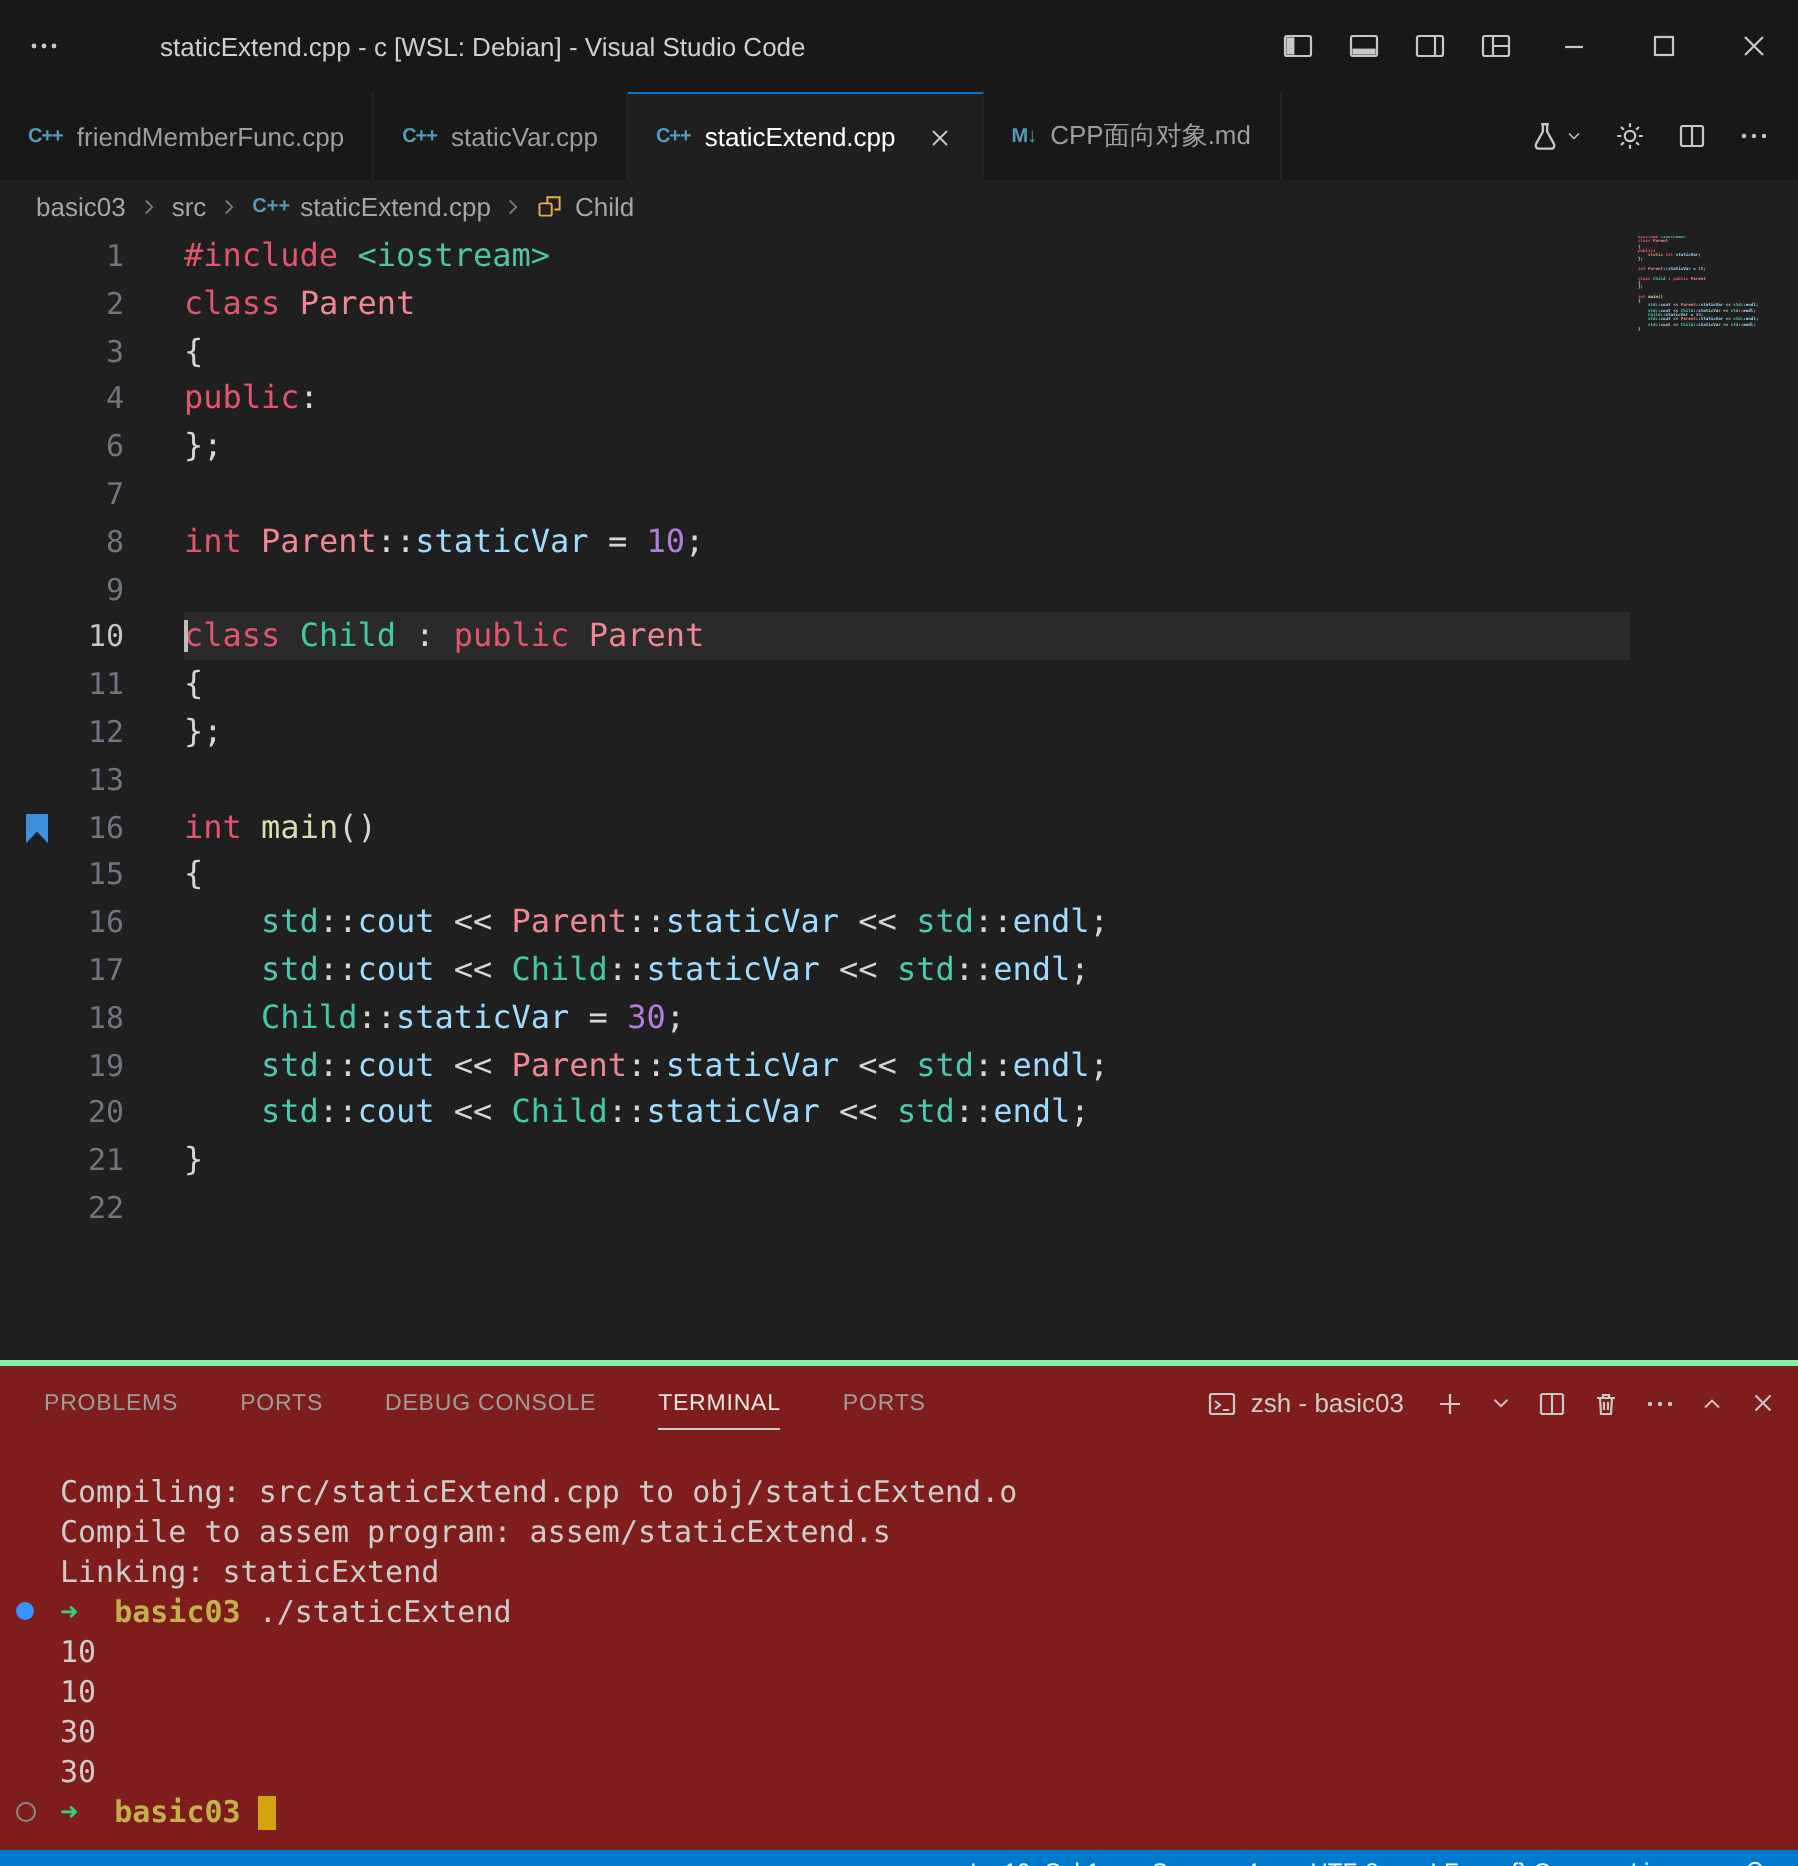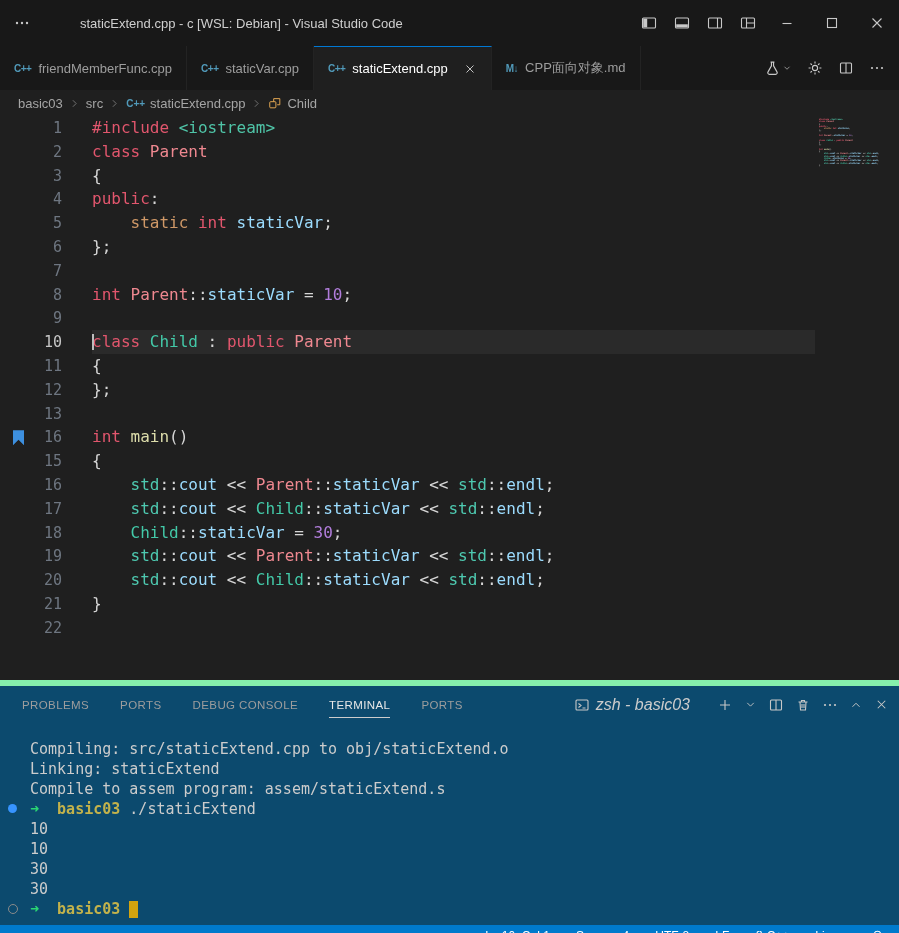--- a/index.html
+++ b/index.html
@@ -50,28 +50,28 @@
   .t-parent{color:var(--class-parent);}
   .t-child{color:var(--class-child);}
   .t-var{color:var(--variable);}
   .t-num{color:var(--number);}
   .t-fn{color:var(--function);}
   .t-ns{color:var(--namespace);}
   .t-str{color:var(--string);}
   .t-pln{color:var(--plain);}
 
   
-  .panel{border-top:6px solid #86efac;background:#0c4a6e;}
+  .panel{border-top:3px solid #86efac;background:#7f1d1d;}
   .panel-header{height:37px;display:flex;align-items:center;padding:0 10px 0 22px;}
   .panel-tabs{display:flex;align-items:center;gap:31px;}
   .panel-tab{font-size:11.5px;letter-spacing:0.4px;color:#9d9d9d;position:relative;cursor:default;}
   .panel-tab.active{color:#e7e7e7;}
   .panel-tab.active::after{content:'';position:absolute;left:0;right:0;bottom:-7px;height:1px;background:#cccccc;}
   .panel-actions{margin-left:auto;display:flex;align-items:center;gap:11px;color:#cccccc;}
-  .terminal-select{display:flex;align-items:center;gap:6px;font-size:16px;color:#cccccc;margin-right:16px;font-style:italic;}
+  .terminal-select{display:flex;align-items:center;gap:6px;font-size:13px;color:#cccccc;margin-right:4px;}
   .pa-icon{display:flex;align-items:center;}
 
   .terminal-body{padding:16px 0 0 30px;font-family:"DejaVu Sans Mono",monospace;font-size:15px;color:#cccccc;height:191px;}
   .term-line{min-height:20px;line-height:20px;white-space:pre;position:relative;}
   .t-out{color:#cccccc;}
   .t-arrow{color:var(--terminal-green);font-weight:bold;}
   .t-dir{color:var(--terminal-dir);font-weight:bold;}
   .deco{position:absolute;left:-22px;top:5px;width:9px;height:9px;border-radius:50%;}
   .deco-blue{background:var(--decoration-blue);}
   .deco-gray{background:transparent;border:1.5px solid var(--decoration-gray);width:8px;height:8px;}
@@ -220,21 +220,20 @@
       </span>
     <span class="crumb">Child</span>
   </div>
 
   <div class="editor">
     <div class="code-lines">
         <div class="code-line"><span class="ln">1</span><span class="code-text"><span class="t-kw">#include</span><span class="t-pln"> </span><span class="t-str">&lt;iostream&gt;</span></span></div>
         <div class="code-line"><span class="ln">2</span><span class="code-text"><span class="t-kw">class</span><span class="t-pln"> </span><span class="t-parent">Parent</span></span></div>
         <div class="code-line"><span class="ln">3</span><span class="code-text"><span class="t-pln">{</span></span></div>
         <div class="code-line"><span class="ln">4</span><span class="code-text"><span class="t-kw">public</span><span class="t-pln">:</span></span></div>
-        <div class="code-line"><span class="ln">5</span><span class="code-text"><span class="t-pln">    </span><span class="t-st">static</span><span class="t-pln"> </span><span class="t-kw">int</span><span class="t-pln"> </span><span class="t-var">staticVar</span><span class="t-pln">;</span></span></div>
         <div class="code-line"><span class="ln">6</span><span class="code-text"><span class="t-pln">};</span></span></div>
         <div class="code-line"><span class="ln">7</span><span class="code-text"></span></div>
         <div class="code-line"><span class="ln">8</span><span class="code-text"><span class="t-kw">int</span><span class="t-pln"> </span><span class="t-parent">Parent</span><span class="t-pln">::</span><span class="t-var">staticVar</span><span class="t-pln"> = </span><span class="t-num">10</span><span class="t-pln">;</span></span></div>
         <div class="code-line"><span class="ln">9</span><span class="code-text"></span></div>
         <div class="code-line current"><span class="ln">10</span><span class="caret"></span><span class="code-text"><span class="t-kw">class</span><span class="t-pln"> </span><span class="t-child">Child</span><span class="t-pln"> : </span><span class="t-kw">public</span><span class="t-pln"> </span><span class="t-parent">Parent</span></span></div>
         <div class="code-line"><span class="ln">11</span><span class="code-text"><span class="t-pln">{</span></span></div>
         <div class="code-line"><span class="ln">12</span><span class="code-text"><span class="t-pln">};</span></span></div>
         <div class="code-line"><span class="ln">13</span><span class="code-text"></span></div>
         <div class="code-line"><span class="ln">16</span><span class="bookmark"></span><span class="code-text"><span class="t-kw">int</span><span class="t-pln"> </span><span class="t-fn">main</span><span class="t-pln">()</span></span></div>
         <div class="code-line"><span class="ln">15</span><span class="code-text"><span class="t-pln">{</span></span></div>
@@ -324,22 +323,22 @@
         </div>
         <div class="pa-icon">
           <svg class="ic" width="15" height="15" viewBox="0 0 16 16">
               <path d="M4 4l8 8M12 4l-8 8"></path>
             </svg>
         </div>
       </div>
     </div>
     <div class="terminal-body">
         <div class="term-line"><span class="t-out">Compiling: src/staticExtend.cpp to obj/staticExtend.o</span></div>
+        <div class="term-line"><span class="t-out">Compile to assem program: assem/staticExtend.s</span></div>
         <div class="term-line"><span class="t-out">Linking: staticExtend</span></div>
-        <div class="term-line"><span class="t-out">Compile to assem program: assem/staticExtend.s</span></div>
         <div class="term-line"><span class="deco deco-blue"></span><span class="t-arrow">➜</span><span class="t-out">  </span><span class="t-dir">basic03</span><span class="t-out"> ./staticExtend</span></div>
         <div class="term-line"><span class="t-out">10</span></div>
         <div class="term-line"><span class="t-out">10</span></div>
         <div class="term-line"><span class="t-out">30</span></div>
         <div class="term-line"><span class="t-out">30</span></div>
         <div class="term-line"><span class="deco deco-gray"></span><span class="t-arrow">➜</span><span class="t-out">  </span><span class="t-dir">basic03</span><span class="t-out"> </span><span class="t-cursor cursor-block"></span></div>
       </div>
   </div>
 
   <div class="statusbar">

